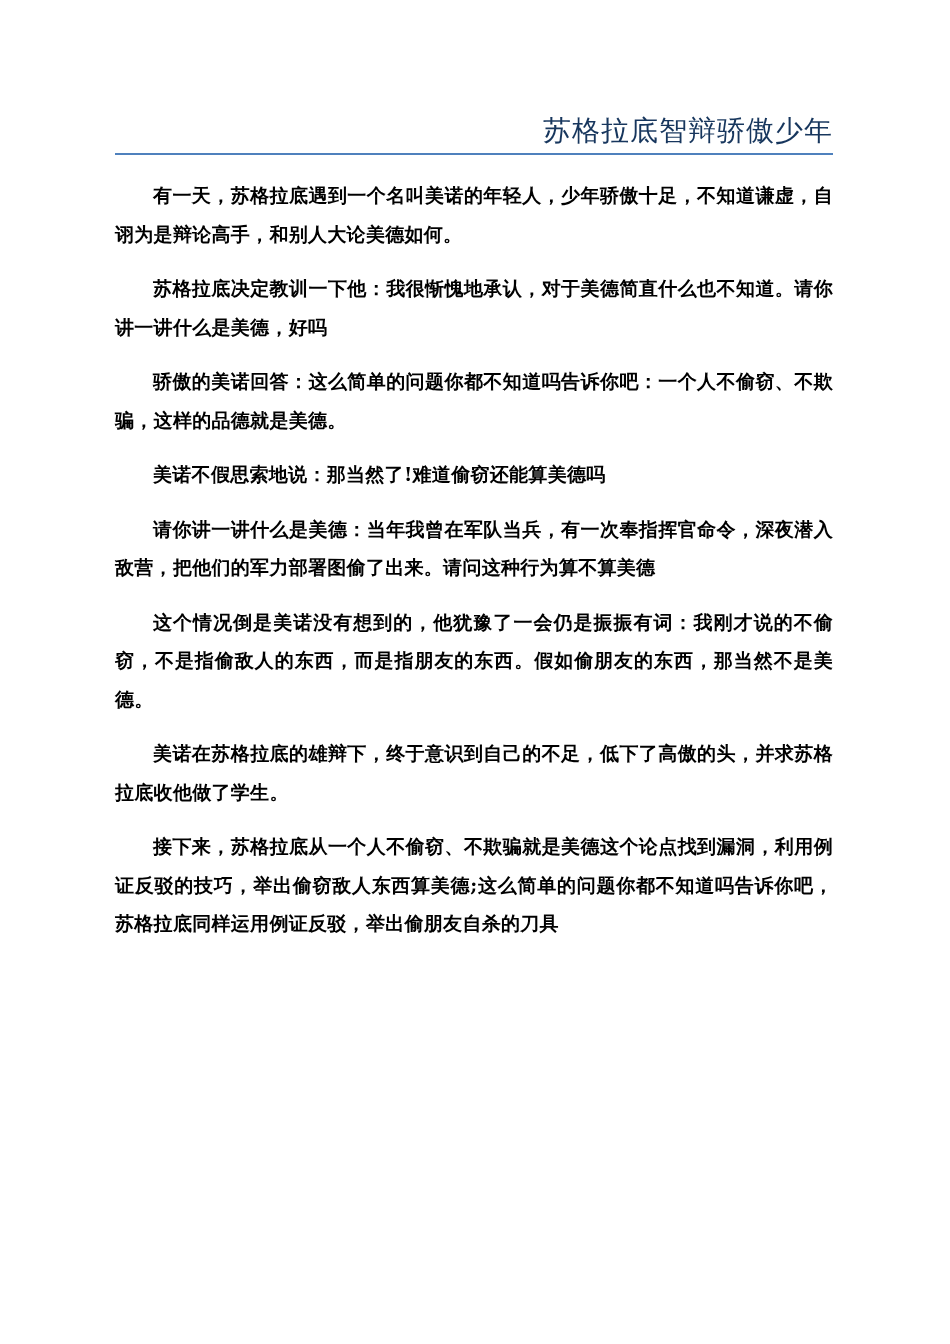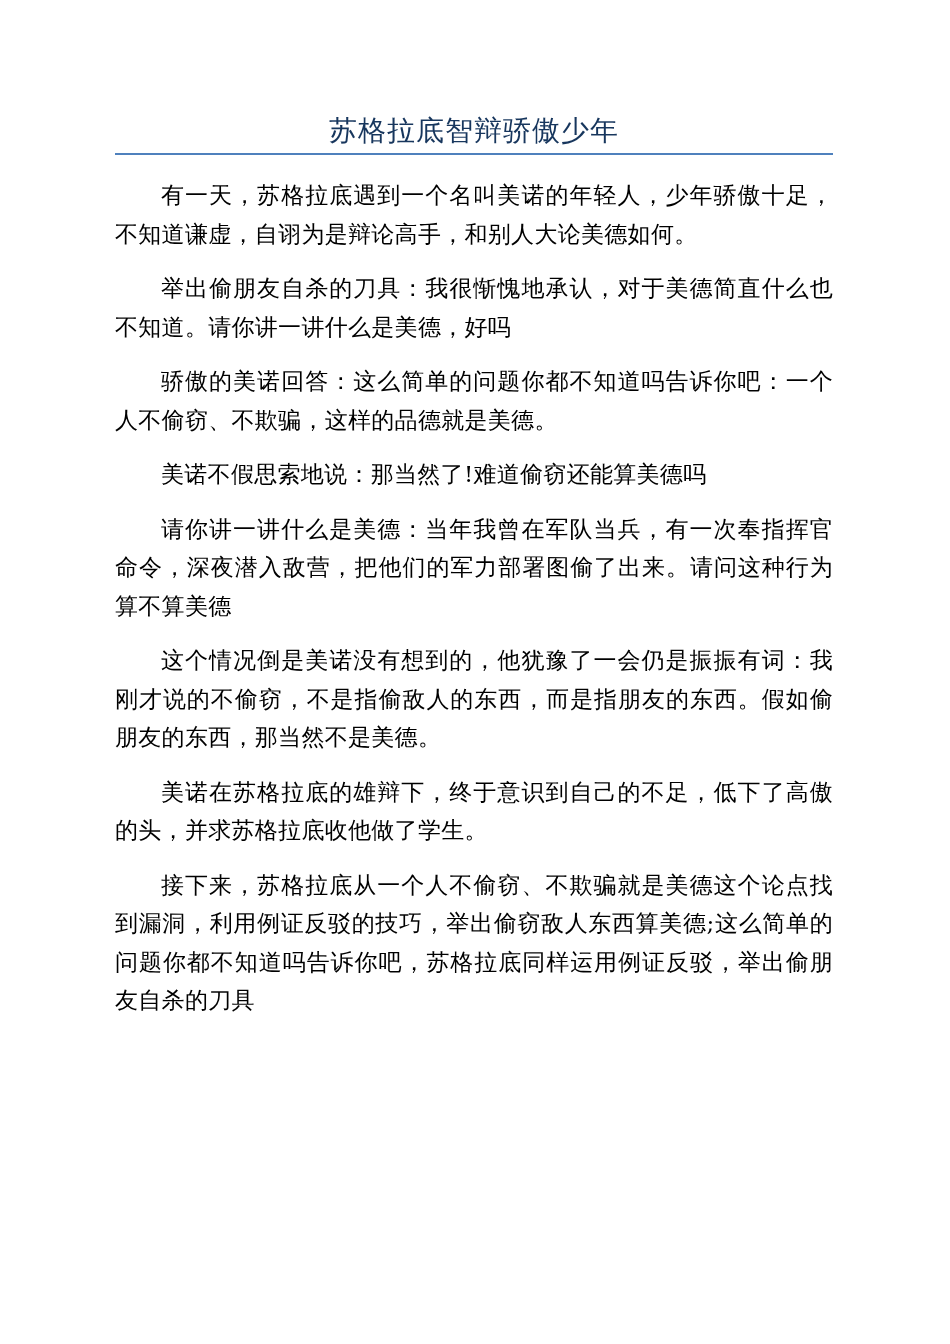--- a/index.html
+++ b/index.html
@@ -20,21 +20,21 @@
       left: 115px;
       top: 0;
       width: 718px;
     }
     .title {
       margin: 0;
       position: absolute;
       top: 112px;
       left: 0;
       width: 718px;
-      text-align: center;
+      text-align: right;
       font-size: 28px;
       line-height: 38px;
       font-weight: normal;
       letter-spacing: 1px;
       color: #17365D;
     }
     .divider {
       position: absolute;
       top: 153px;
       left: 0;
@@ -43,37 +43,38 @@
       border-top: 2px solid #4F81BD;
     }
     .body {
       position: absolute;
       top: 176px;
       left: 0;
       width: 718px;
     }
     .para {
       margin: 0 0 16px 0;
-      font-size: 23px;
+      font-size: 19px;
       line-height: 38.5px;
       text-indent: 2em;
       text-align: justify;
       letter-spacing: 0.3px;
+      font-weight: bold;
     }
   </style>
 </head>
 <body>
 
 <div class="page">
   <h1 class="title">苏格拉底智辩骄傲少年</h1>
   <div class="divider"></div>
 
   <div class="body">
     <p class="para">有一天，苏格拉底遇到一个名叫美诺的年轻人，少年骄傲十足，不知道谦虚，自诩为是辩论高手，和别人大论美德如何。</p>
-    <p class="para">举出偷朋友自杀的刀具：我很惭愧地承认，对于美德简直什么也不知道。请你讲一讲什么是美德，好吗</p>
+    <p class="para">苏格拉底决定教训一下他：我很惭愧地承认，对于美德简直什么也不知道。请你讲一讲什么是美德，好吗</p>
     <p class="para">骄傲的美诺回答：这么简单的问题你都不知道吗告诉你吧：一个人不偷窃、不欺骗，这样的品德就是美德。</p>
     <p class="para">美诺不假思索地说：那当然了!难道偷窃还能算美德吗</p>
     <p class="para">请你讲一讲什么是美德：当年我曾在军队当兵，有一次奉指挥官命令，深夜潜入敌营，把他们的军力部署图偷了出来。请问这种行为算不算美德</p>
     <p class="para">这个情况倒是美诺没有想到的，他犹豫了一会仍是振振有词：我刚才说的不偷窃，不是指偷敌人的东西，而是指朋友的东西。假如偷朋友的东西，那当然不是美德。</p>
     <p class="para">美诺在苏格拉底的雄辩下，终于意识到自己的不足，低下了高傲的头，并求苏格拉底收他做了学生。</p>
     <p class="para">接下来，苏格拉底从一个人不偷窃、不欺骗就是美德这个论点找到漏洞，利用例证反驳的技巧，举出偷窃敌人东西算美德;这么简单的问题你都不知道吗告诉你吧，苏格拉底同样运用例证反驳，举出偷朋友自杀的刀具</p>
   </div>
 </div>
 
 </body></html>

